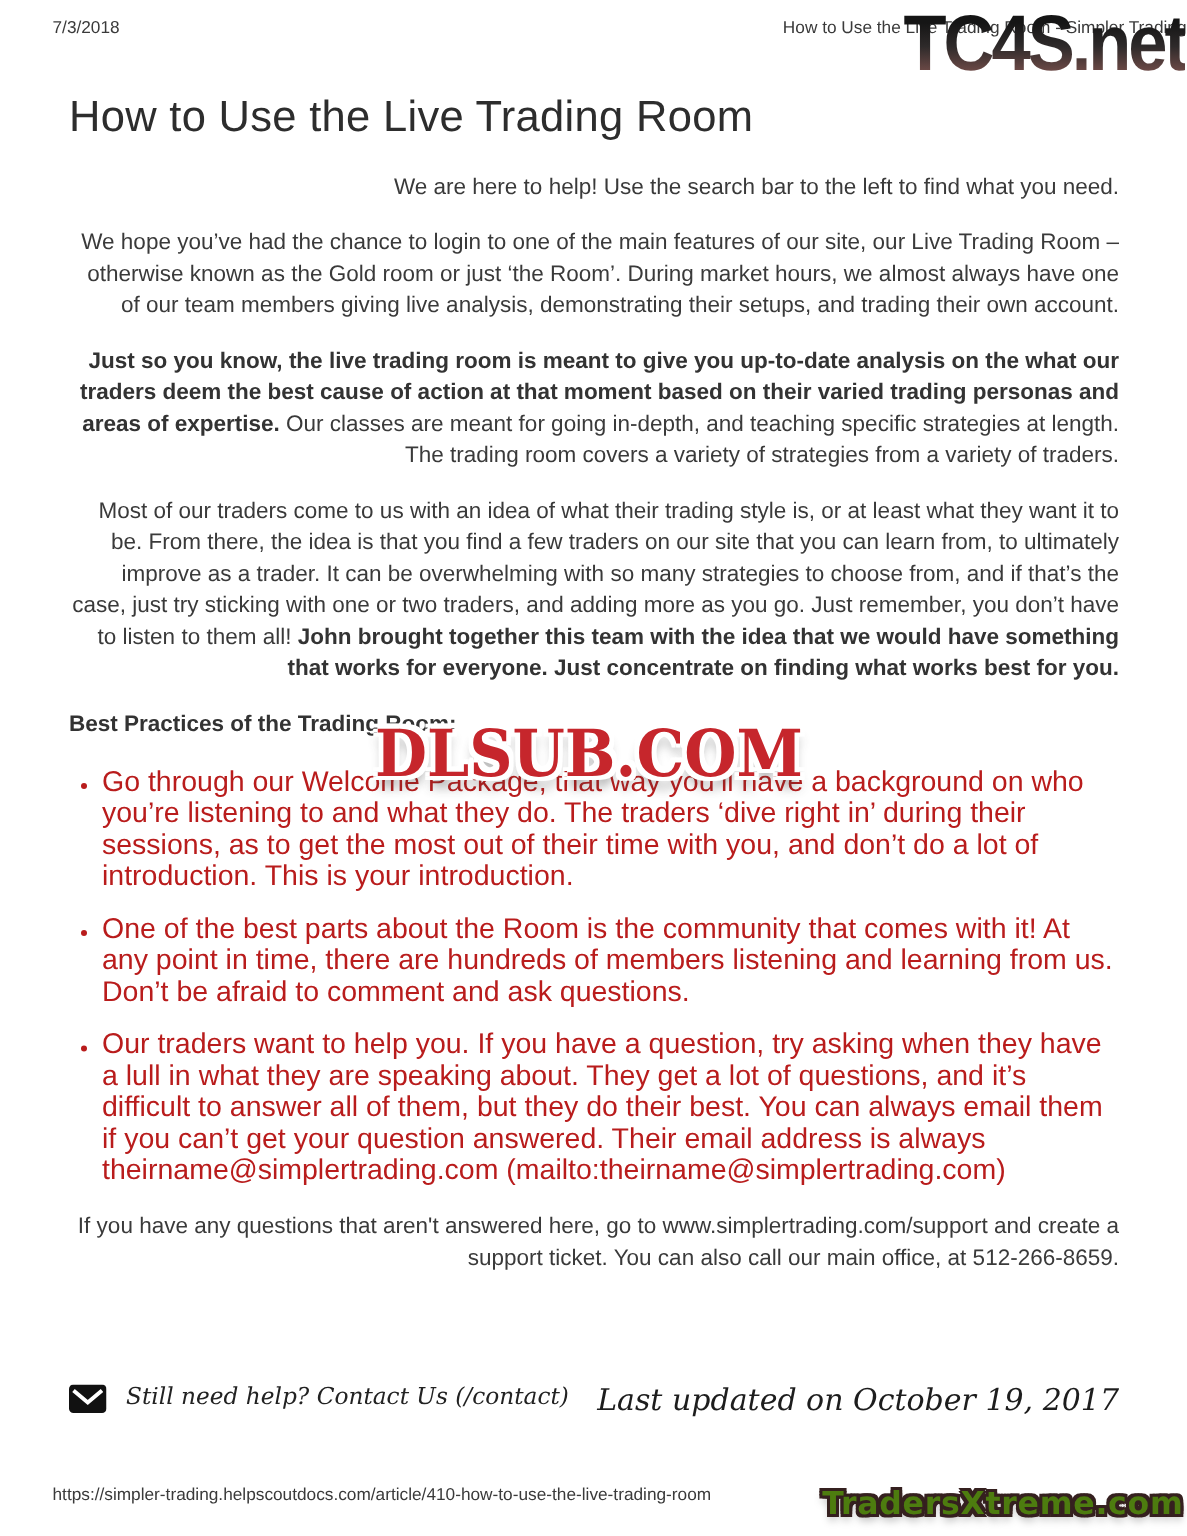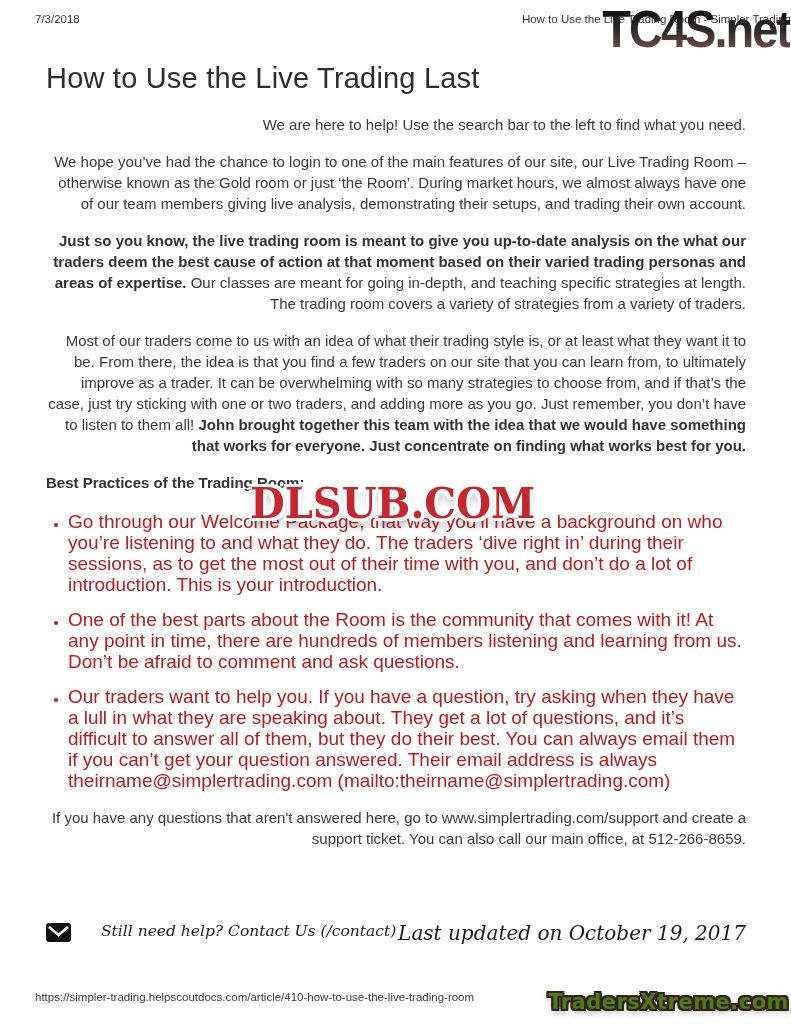--- a/index.html
+++ b/index.html
@@ -40,21 +40,21 @@
     font-size: 40px; letter-spacing: 0px; line-height: 1;
     color: #c6262c; transform: scaleY(1.08);
     text-shadow:
       -3px -3px 0 #fff, 3px -3px 0 #fff, -3px 3px 0 #fff, 3px 3px 0 #fff,
       -3px 0 0 #fff, 3px 0 0 #fff, 0 -3px 0 #fff, 0 3px 0 #fff,
       0 7px 7px rgba(60,60,60,0.45);
   }
 
   
   .help-footer { display: flex; align-items: baseline; justify-content: space-between; margin-top: 72px; }
-  .help-left { display: flex; align-items: center; gap: 30px; }
+  .help-left { display: flex; align-items: center; gap: 13px; }
   .envelope { width: 25px; height: 19px; display: inline-block; position: relative; top: 2px; }
   .contact-text { font-family: "DejaVu Serif", serif; font-style: italic; font-size: 15.5px; color: #222; }
   .last-updated { font-family: "DejaVu Serif", serif; font-style: italic; font-size: 20px; color: #1d1d1d; }
 
   
   .page-url { position: absolute; left: 35px; bottom: 21px; font-size: 11.5px; color: #3a3a3a; }
   .wm-tx {
     position: absolute; right: 2px; bottom: 11px;
     font-family: "DejaVu Sans", sans-serif; font-weight: bold;
     font-size: 21px; letter-spacing: 0.5px; line-height: 1;
@@ -69,21 +69,21 @@
 <body>
 
 <div class="print-header">
   <span class="print-date">7/3/2018</span>
   <span class="print-doc-title">How to Use the Live Trading Room - Simpler Trading</span>
 </div>
 
 <div class="wm-tc4s">TC4S.net</div>
 
 <div class="content">
-  <h1 class="article-title">How to Use the Live Trading Last</h1>
+  <h1 class="article-title">How to Use the Live Trading Room</h1>
 
   <p><span>We are here to help! Use the search bar to the left to find what you need.</span></p>
 
   <p><span>We hope you’ve had the chance to login to one of the main features of our site, our Live Trading Room – otherwise known as the Gold room or just ‘the Room’. During market hours, we almost always have one of our team members giving live analysis, demonstrating their setups, and trading their own account.</span></p>
 
   <p><b>Just so you know, the live trading room is meant to give you up-to-date analysis on the what our traders deem the best cause of action at that moment based on their varied trading personas and areas of expertise.</b><span> Our classes are meant for going in-depth, and teaching specific strategies at length. The trading room covers a variety of strategies from a variety of traders.</span></p>
 
   <p><span>Most of our traders come to us with an idea of what their trading style is, or at least what they want it to be. From there, the idea is that you find a few traders on our site that you can learn from, to ultimately improve as a trader. It can be overwhelming with so many strategies to choose from, and if that’s the case, just try sticking with one or two traders, and adding more as you go. Just remember, you don’t have to listen to them all!</span><b> John brought together this team with the idea that we would have something that works for everyone. Just concentrate on finding what works best for you.</b></p>
 
   <div class="bp-heading">Best Practices of the Trading Room:</div>

